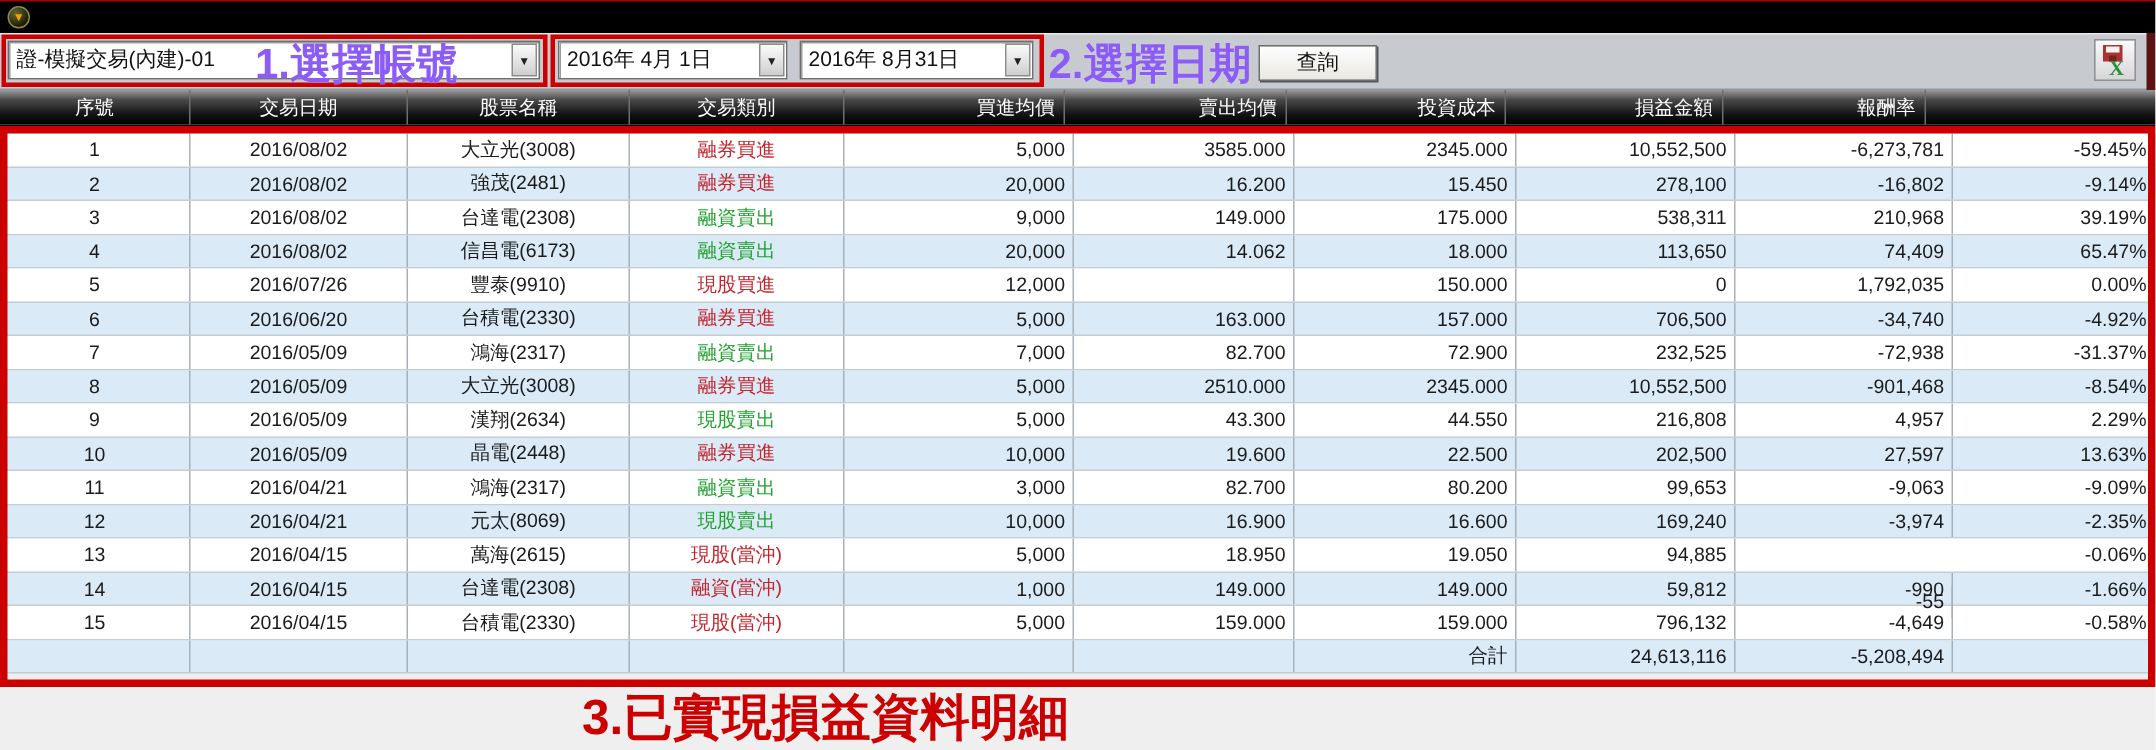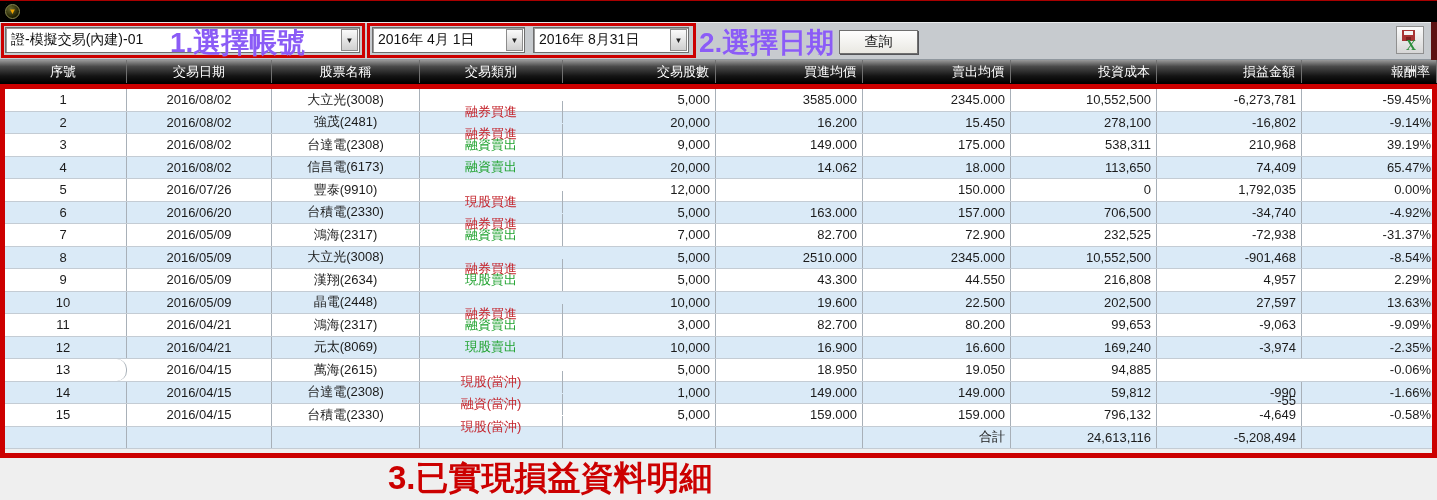--- a/index.html
+++ b/index.html
@@ -55,21 +55,21 @@
   .thead .hc.c { justify-content:center; }
   .thead .hc.r { justify-content:flex-end; padding-right:6px; }
   .tbody { position:absolute; left:0; top:89px; width:1437px; }
   .tr { display:flex; width:1437px; height:22.5px; background:#fff;
     border-bottom:1px solid #c4ccd4; }
   .tr.alt { background:#daeaf7; }
   .tr .td { height:100%; display:flex; align-items:center; font-size:13px; color:#1b1b1b;
     border-right:1px solid #a8b0b8; white-space:nowrap; overflow:hidden; }
   .tr .td.c { justify-content:center; }
   .tr .td.r { justify-content:flex-end; padding-right:5px; }
-  .tr .td.t-buy  { color:#c4242c;margin-top:12px; }
+  .tr .td.t-buy  { color:#c4242c; }
   .tr .td.t-sell { color:#1fa22e; }
   .table-frame { position:absolute; left:0; top:84px; width:1437px; height:374px;
     border:5px solid #cc0000; pointer-events:none; z-index:4; }
 
   .footer-note { position:absolute; left:388px; top:456px; font-size:33px;
     font-weight:bold; color:#cc0000; white-space:nowrap; }
 </style>
 </head>
 <body>
 
@@ -143,21 +143,20 @@
       <rect x="7" y="8" width="5" height="4" fill="#7c2020"></rect>
       <text x="7" y="21" font-size="14" font-weight="bold" fill="#2e8f3e" font-family="Liberation Serif, DejaVu Serif, serif">X</text>
     </svg>
   </div>
 
   <div class="thead" id="thead">
       <div class="hc c" style="width: 127px;">序號</div>
       <div class="hc c" style="width: 145px;">交易日期</div>
       <div class="hc c" style="width: 148px;">股票名稱</div>
       <div class="hc c" style="width: 143px;">交易類別</div>
-      <div class="hc r" style="width: 153px;">交易股數</div>
       <div class="hc r" style="width: 147px;">買進均價</div>
       <div class="hc r" style="width: 148px;">賣出均價</div>
       <div class="hc r" style="width: 146px;">投資成本</div>
       <div class="hc r" style="width: 145px;">損益金額</div>
       <div class="hc r" style="width: 135px;">報酬率</div>
     </div>
   <div class="tbody" id="tbody">
       <div class="tr">
         <div class="td c" style="width: 127px;">1</div>
         <div class="td c" style="width: 145px;">2016/08/02</div>
@@ -296,21 +295,21 @@
         <div class="td c" style="width: 148px;">元太(8069)</div>
         <div class="td c t-sell" style="width: 143px;">現股賣出</div>
         <div class="td r" style="width: 153px;">10,000</div>
         <div class="td r" style="width: 147px;">16.900</div>
         <div class="td r" style="width: 148px;">16.600</div>
         <div class="td r" style="width: 146px;">169,240</div>
         <div class="td r" style="width: 145px;">-3,974</div>
         <div class="td r" style="width: 135px;">-2.35%</div>
       </div>
       <div class="tr">
-        <div class="td c" style="width: 127px; border-radius: 10px;">13</div>
+        <div class="td c" style="width: 127px;">13</div>
         <div class="td c" style="width: 145px;">2016/04/15</div>
         <div class="td c" style="width: 148px;">萬海(2615)</div>
         <div class="td c t-buy" style="width: 143px;">現股(當沖)</div>
         <div class="td r" style="width: 153px;">5,000</div>
         <div class="td r" style="width: 147px;">18.950</div>
         <div class="td r" style="width: 148px;">19.050</div>
         <div class="td r" style="width: 146px;">94,885</div>
         <div class="td r" style="width: 145px; margin-top: 31px;">-55</div>
         <div class="td r" style="width: 135px;">-0.06%</div>
       </div>

